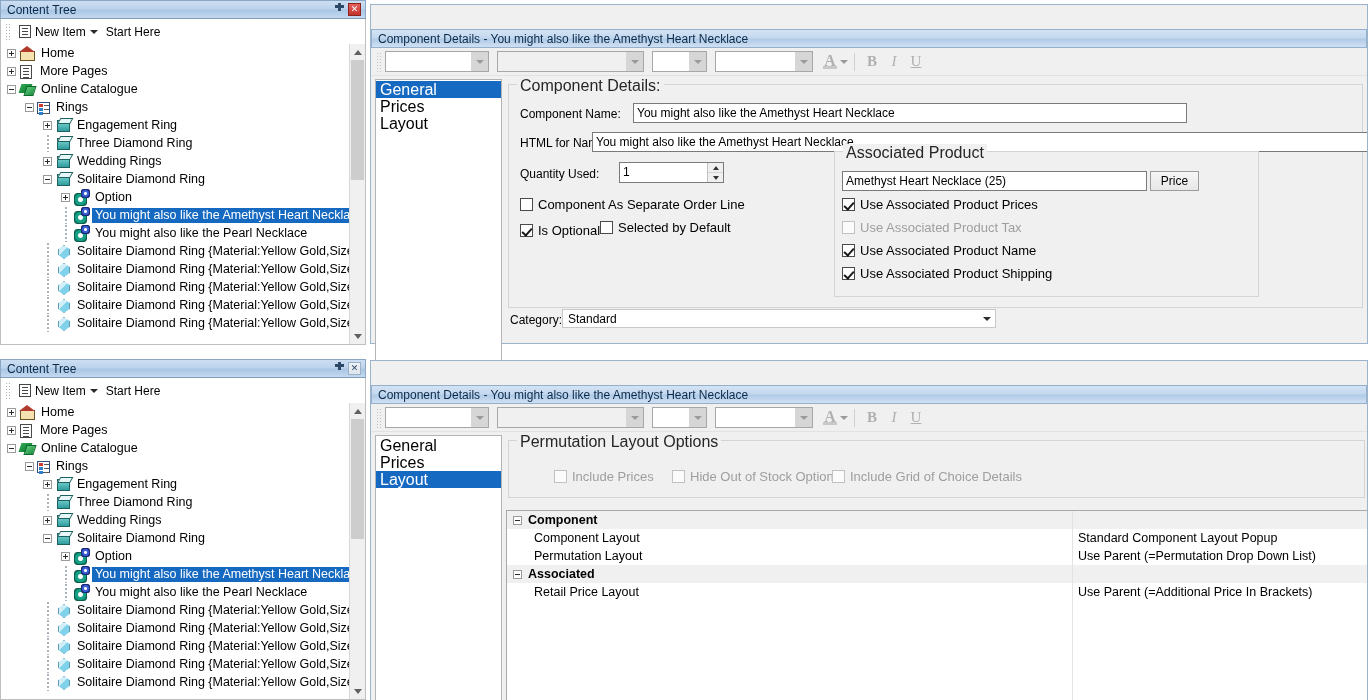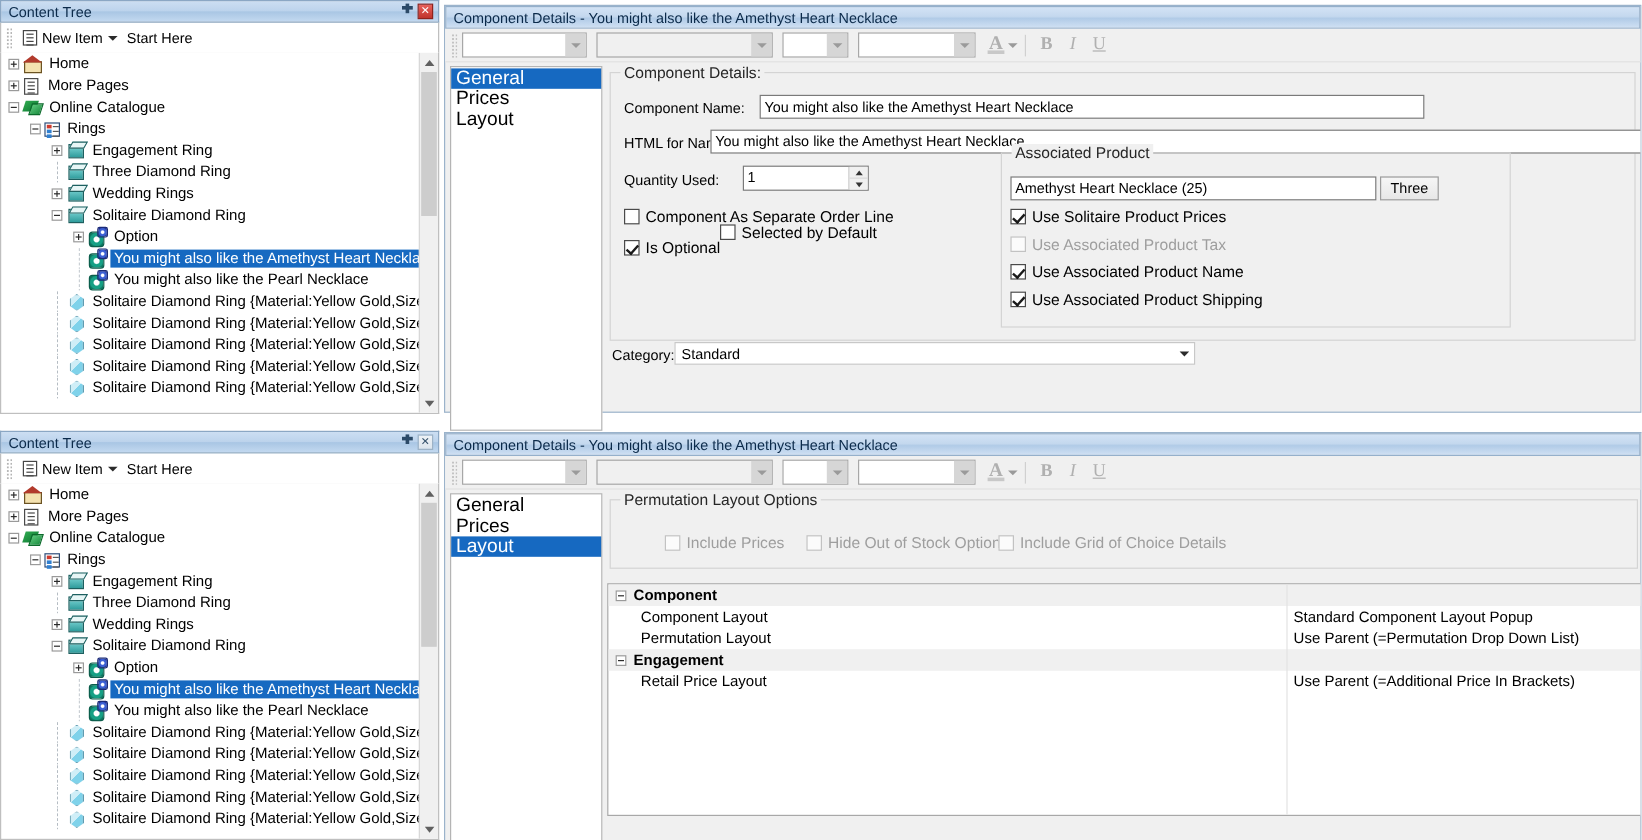--- a/index.html
+++ b/index.html
@@ -25,20 +25,21 @@
     display: flex; align-items: center;
     padding: 0 2px 0 6px;
     font-size: 12px;
     color: #0b2a4a;
     white-space: nowrap;
     overflow: hidden;
   }
   .titlebar.doc {
     background: linear-gradient(to bottom, #d3e3f5 0%, #c4d8ee 45%, #b1cbe7 55%, #cfe0f3 100%);
     border: 1px solid #95b0cb;
+    margin-top: 24px;
   }
   .titlebar .tb-text { flex: 1; overflow: hidden; text-overflow: clip; }
   .tb-buttons { display: flex; align-items: center; gap: 3px; padding-right: 2px; }
   .pin-icon { width: 11px; height: 13px; position: relative; }
   .pin-icon::before {
     content: ""; position: absolute; left: 4px; top: 0;
     width: 3px; height: 8px; background: #2c4a68;
   }
   .pin-icon::after {
     content: ""; position: absolute; left: 1px; top: 2px;
@@ -252,21 +253,21 @@
   }
   .tab-item { height: 17px; line-height: 17px; padding-left: 4px; font-size: 16px; white-space: nowrap; }
   .tab-item.sel { background: #1669c1; color: #ffffff; }
   .pane { flex: 1; position: relative; padding: 6px 4px 0 8px; overflow: hidden; }
 
   .group {
     border: 1px solid #d4d4d4; position: absolute;
   }
   .group > .legend {
     position: absolute; top: -8px; left: 8px; background: #f0f0f0;
-    padding: 0 3px; font-size: 13px; color: #262626;
+    padding: 0 3px; font-size: 16px; color: #262626;
   }
   .flabel { position: absolute; font-size: 12px; }
   .tbox {
     position: absolute; background: #ffffff; border: 1px solid #7a7a7a;
     font-size: 12px; padding: 2px 3px; line-height: 14px; overflow: hidden; white-space: nowrap;
   }
   .spin {
     position: absolute; background: #ffffff; border: 1px solid #7a7a7a;
     display: flex; align-items: stretch;
   }
@@ -515,34 +516,34 @@
         </div>
 
         <span class="cbx" style="left:18px;top:121px;">
           <span class="box"></span>
           <span>Component As Separate Order Line</span>
         </span>
         <span class="cbx checked" style="left:18px;top:147px;">
           <span class="box"></span>
           <span>Is Optional</span>
         </span>
-        <span class="cbx" style="left:98px;top:134px;">
+        <span class="cbx" style="left:98px;top:144px;">
           <span class="box"></span>
           <span>Selected by Default</span>
         </span>
 
         <div class="group" style="left:332px;top:75px;width:425px;height:146px;">
           <span class="legend">Associated Product</span>
         </div>
         <div class="tbox" style="left:340px;top:95px;width:305px;height:20px;">Amethyst Heart Necklace (25)</div>
-        <div class="btn" style="left:648px;top:95px;width:49px;height:20px;">Three</div>
+        <div class="btn" style="left:648px;top:95px;width:49px;height:20px;">Price</div>
 
         <span class="cbx checked" style="left:340px;top:121px;">
           <span class="box"></span>
-          <span>Use Solitaire Product Prices</span>
+          <span>Use Associated Product Prices</span>
         </span>
         <span class="cbx dis" style="left:340px;top:144px;">
           <span class="box"></span>
           <span>Use Associated Product Tax</span>
         </span>
         <span class="cbx checked" style="left:340px;top:167px;">
           <span class="box"></span>
           <span>Use Associated Product Name</span>
         </span>
         <span class="cbx checked" style="left:340px;top:190px;">
@@ -756,21 +757,21 @@
             </div>
             <div class="pgrow">
               <div class="left">
                 <span class="indent">Permutation Layout</span>
               </div>
               <div class="right">Use Parent (=Permutation Drop Down List)</div>
             </div>
             <div class="pgrow cat">
               <div class="left">
                 <span class="exp"></span>
-                <span>Engagement</span>
+                <span>Associated</span>
               </div>
               <div class="right"></div>
             </div>
             <div class="pgrow">
               <div class="left">
                 <span class="indent">Retail Price Layout</span>
               </div>
               <div class="right">Use Parent (=Additional Price In Brackets)</div>
             </div>
             <div class="divider"></div>

